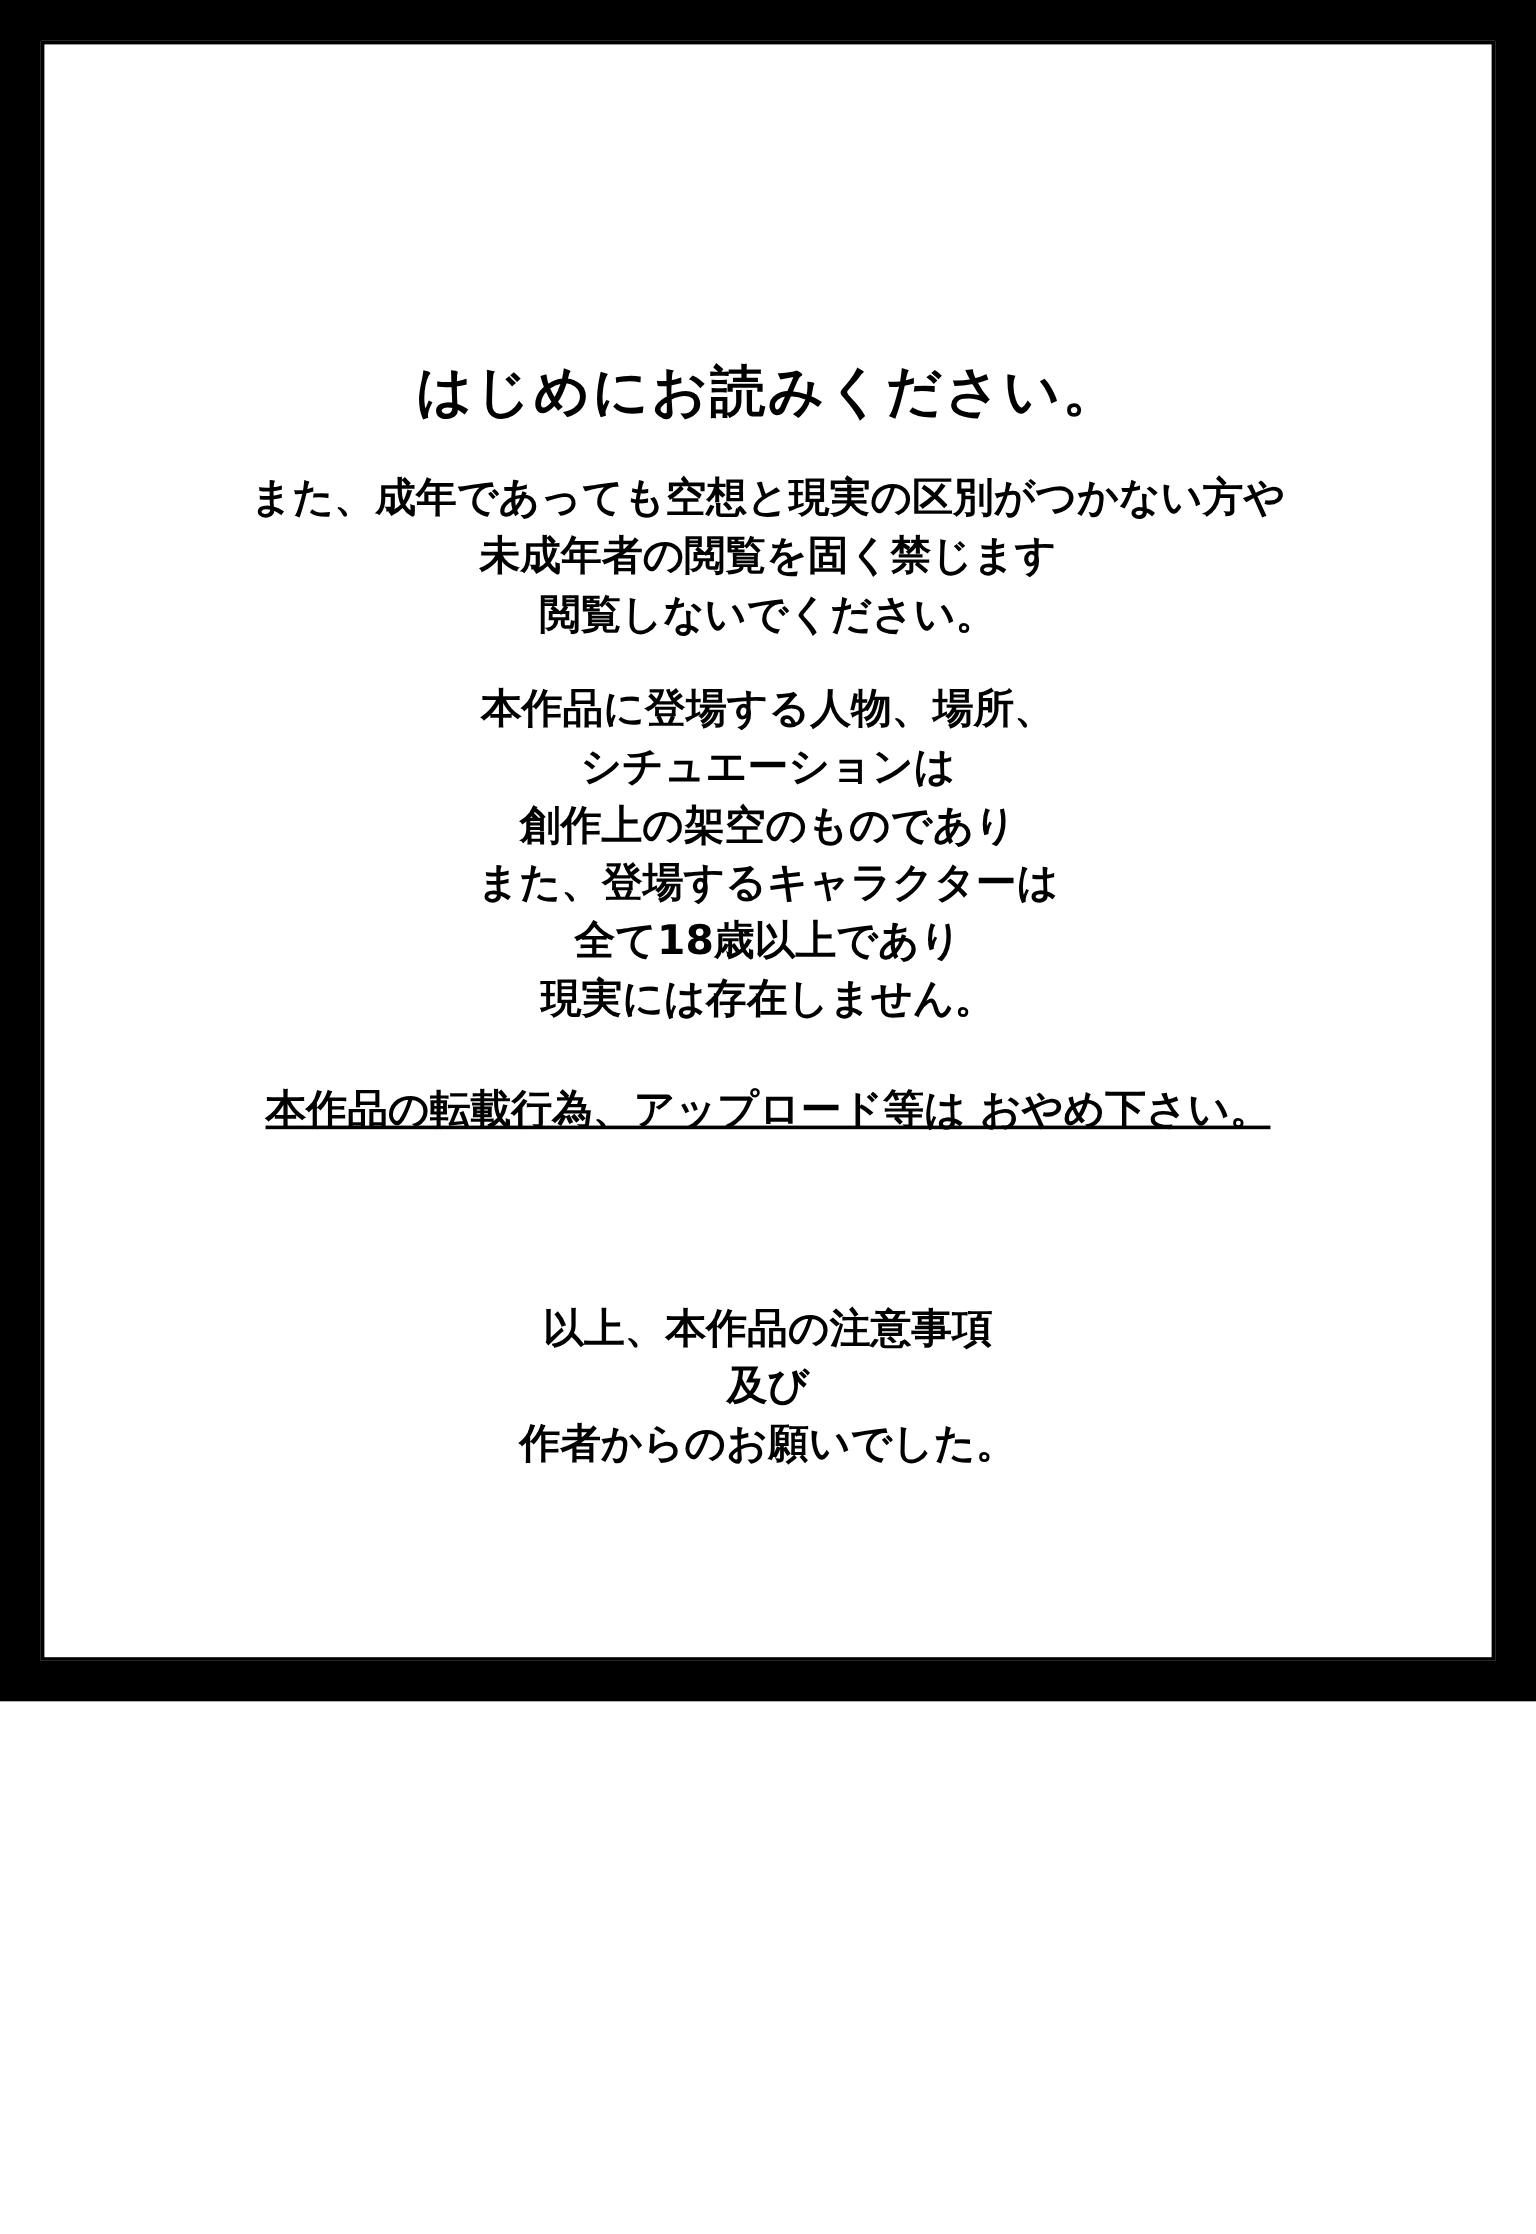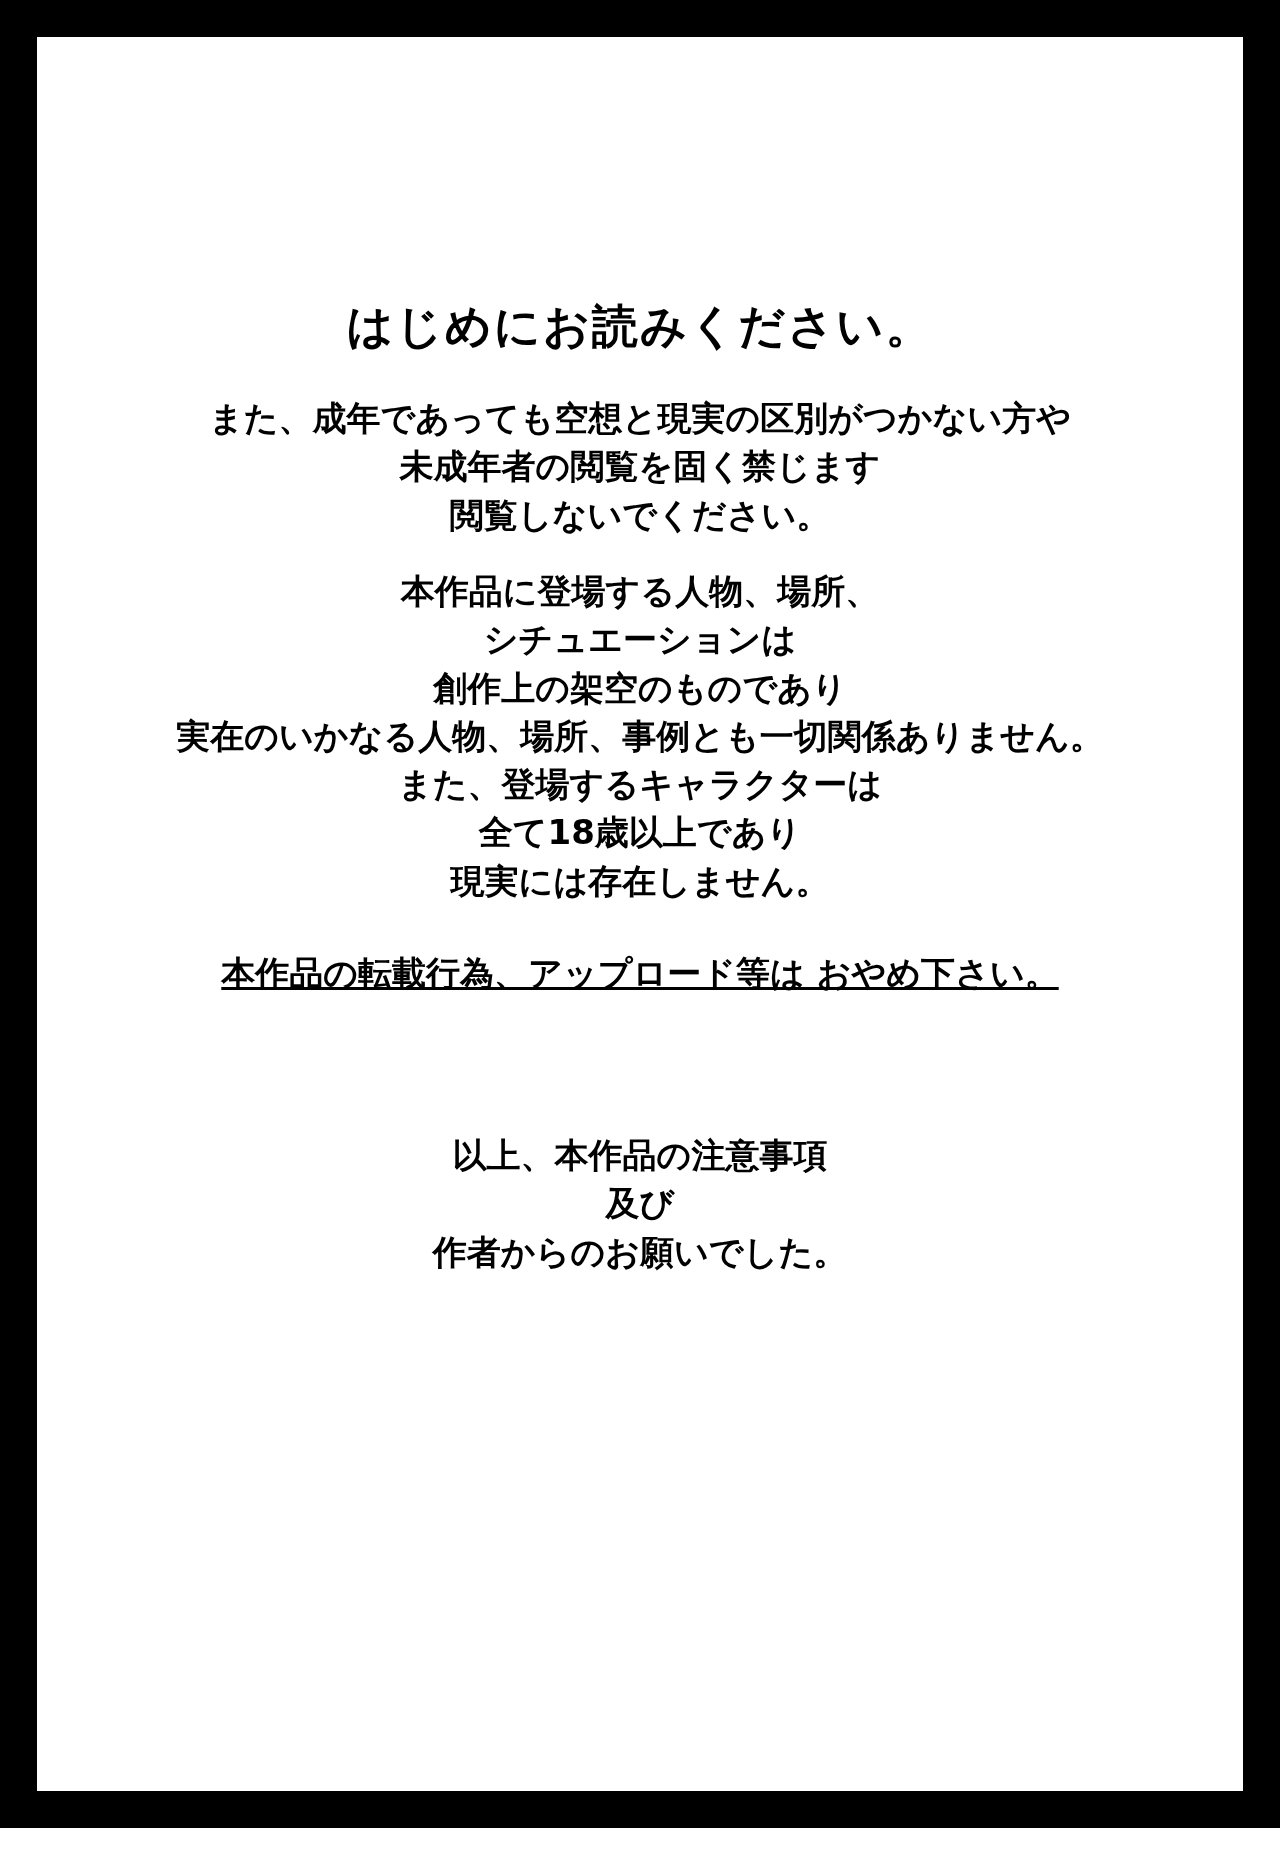--- a/index.html
+++ b/index.html
@@ -3,21 +3,21 @@
 <meta charset="utf-8">
 <style>
   html, body {
     margin: 0;
     padding: 0;
     background: #ffffff;
   }
   .page {
     position: relative;
     width: 1280px;
-    height: 1828px;
+    height: 1418px;
     background: #000000;
     box-sizing: border-box;
     overflow: hidden;
   }
   .inner-frame {
     position: absolute;
     left: 34px;
     top: 34px;
     right: 34px;
     bottom: 34px;
@@ -49,21 +49,21 @@
   .block {
     font-size: 34px;
     font-weight: bold;
     line-height: 1.42;
     white-space: nowrap;
   }
   .block .line {
     display: block;
   }
   .b1 { margin-top: 98px; }
-  .b2 { margin-top: 40px; }
+  .b2 { margin-top: 40px; font-family: Liberation Mono, monospace; }
   .b3 { margin-top: 28px; }
   .b4 { margin-top: 44px; text-decoration: underline; }
   .b5 { margin-top: 134px; }
 </style>
 </head>
 <body>
 
 <div class="page">
   <div class="inner-frame">
     <div class="content">
@@ -74,21 +74,20 @@
       <div class="block b2">
         <span class="line">また、成年であっても空想と現実の区別がつかない方や</span>
         <span class="line">未成年者の閲覧を固く禁じます</span>
         <span class="line">閲覧しないでください。</span>
       </div>
 
       <div class="block b3">
         <span class="line">本作品に登場する人物、場所、</span>
         <span class="line">シチュエーションは</span>
         <span class="line">創作上の架空のものであり</span>
-        <span class="line">実在のいかなる人物、場所、事例とも一切関係ありません。</span>
         <span class="line">また、登場するキャラクターは</span>
         <span class="line">全て18歳以上であり</span>
         <span class="line">現実には存在しません。</span>
       </div>
 
       <div class="block b4">
         <span class="line">本作品の転載行為、アップロード等は おやめ下さい。</span>
       </div>
 
       <div class="block b5">

